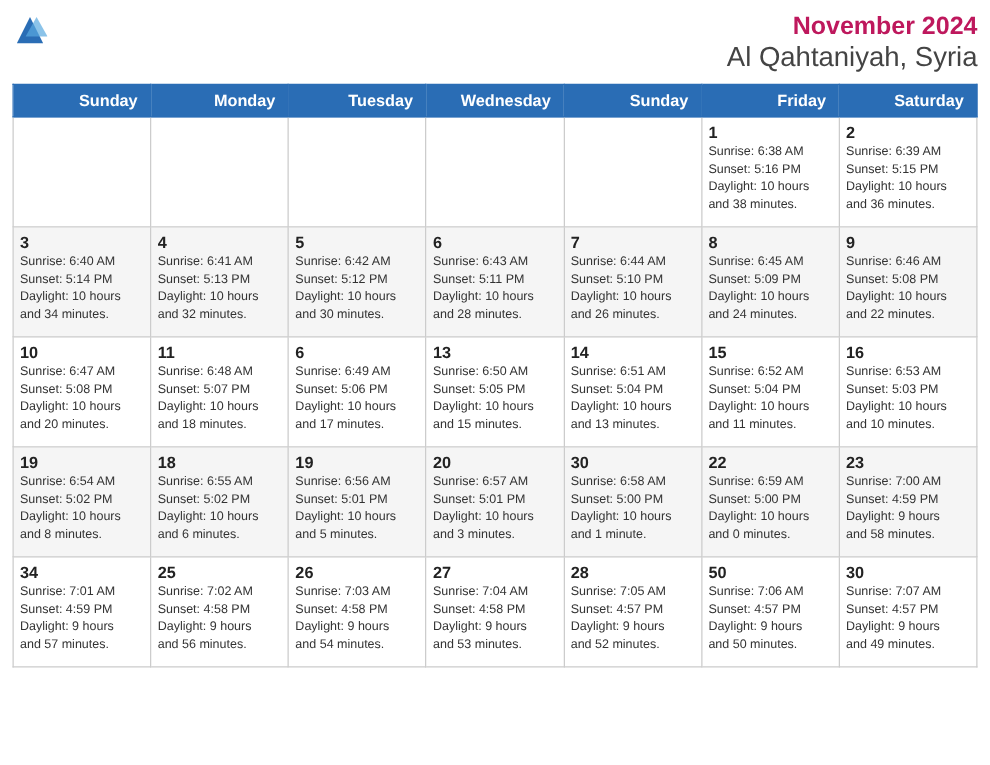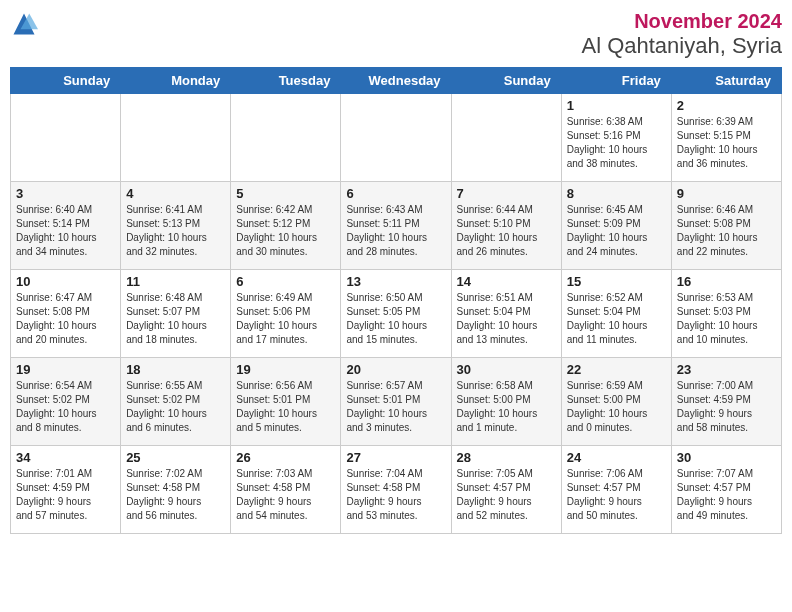--- a/index.html
+++ b/index.html
@@ -235,21 +235,21 @@
         </td>
         <td>
           <span class="day-num">27</span>
           <div class="day-info">Sunrise: 7:04 AM<br>Sunset: 4:58 PM<br>Daylight: 9 hours<br>and 53 minutes.</div>
         </td>
         <td>
           <span class="day-num">28</span>
           <div class="day-info">Sunrise: 7:05 AM<br>Sunset: 4:57 PM<br>Daylight: 9 hours<br>and 52 minutes.</div>
         </td>
         <td>
-          <span class="day-num">24</span>
+          <span class="day-num">50</span>
           <div class="day-info">Sunrise: 7:06 AM<br>Sunset: 4:57 PM<br>Daylight: 9 hours<br>and 50 minutes.</div>
         </td>
         <td>
           <span class="day-num">30</span>
           <div class="day-info">Sunrise: 7:07 AM<br>Sunset: 4:57 PM<br>Daylight: 9 hours<br>and 49 minutes.</div>
         </td>
       </tr>
     </tbody>
 </table>
 

